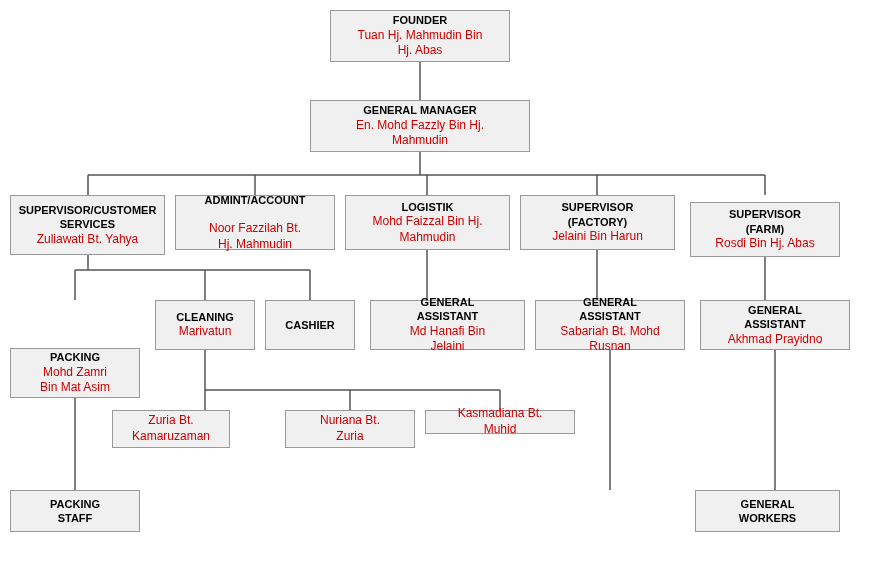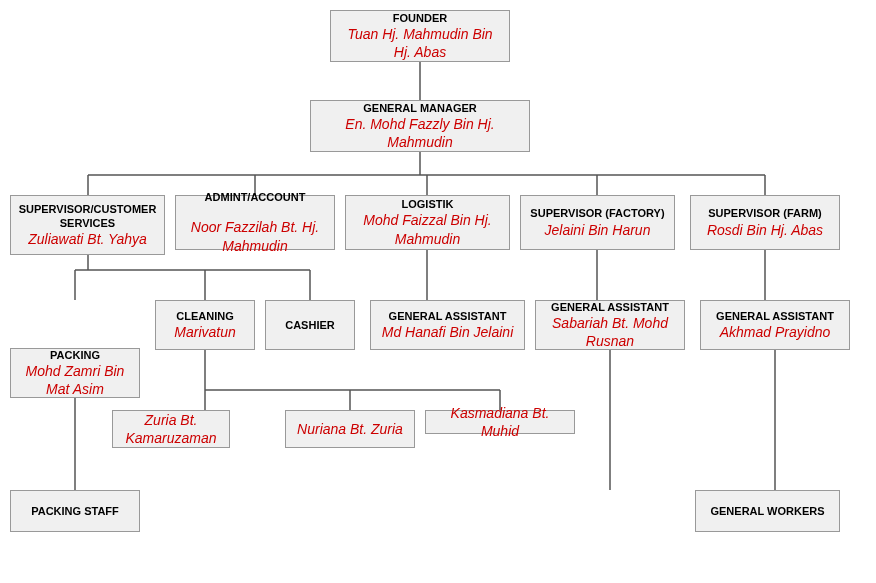--- a/index.html
+++ b/index.html
@@ -15,37 +15,36 @@
       width: 876px;
       height: 583px;
       position: relative;
       background: #fff;
     }
     .node {
       position: absolute;
       border: 1.5px solid #999;
       background: #f0f0f0;
       text-align: center;
-      padding: 4px 6px;
+      padding: 4px 24px;
       display: flex;
       flex-direction: column;
       align-items: center;
       justify-content: center;
     }
     .node-title {
       font-weight: bold;
       font-size: 11px;
       color: #000;
       line-height: 1.3;
     }
     .node-name {
-      font-size: 14px;
+      font-size: 12px;
       color: #cc0000;
       line-height: 1.3;
-      font-style: italic;
     }
     svg.connectors {
       position: absolute;
       top: 0; left: 0;
       width: 100%;
       height: 100%;
       pointer-events: none;
     }
     line, path, polyline {
       stroke: #555;
@@ -120,21 +119,21 @@
   <div class="node" style="left:345px;top:195px;width:165px;height:55px;">
     <span class="node-title">LOGISTIK</span>
     <span class="node-name">Mohd Faizzal Bin Hj. Mahmudin</span>
   </div>
 
   <div class="node" style="left:520px;top:195px;width:155px;height:55px;">
     <span class="node-title">SUPERVISOR (FACTORY)</span>
     <span class="node-name">Jelaini Bin Harun</span>
   </div>
 
-  <div class="node" style="left:690px;top:195px;width:150px;height:55px;">
+  <div class="node" style="left:690px;top:202px;width:150px;height:55px;">
     <span class="node-title">SUPERVISOR (FARM)</span>
     <span class="node-name">Rosdi Bin Hj. Abas</span>
   </div>
 
   <div class="node" style="left:10px;top:300px;width:130px;height:50px;margin-top:48px;">
     <span class="node-title">PACKING</span>
     <span class="node-name">Mohd Zamri Bin Mat Asim</span>
   </div>
 
   <div class="node" style="left:155px;top:300px;width:100px;height:50px;">

